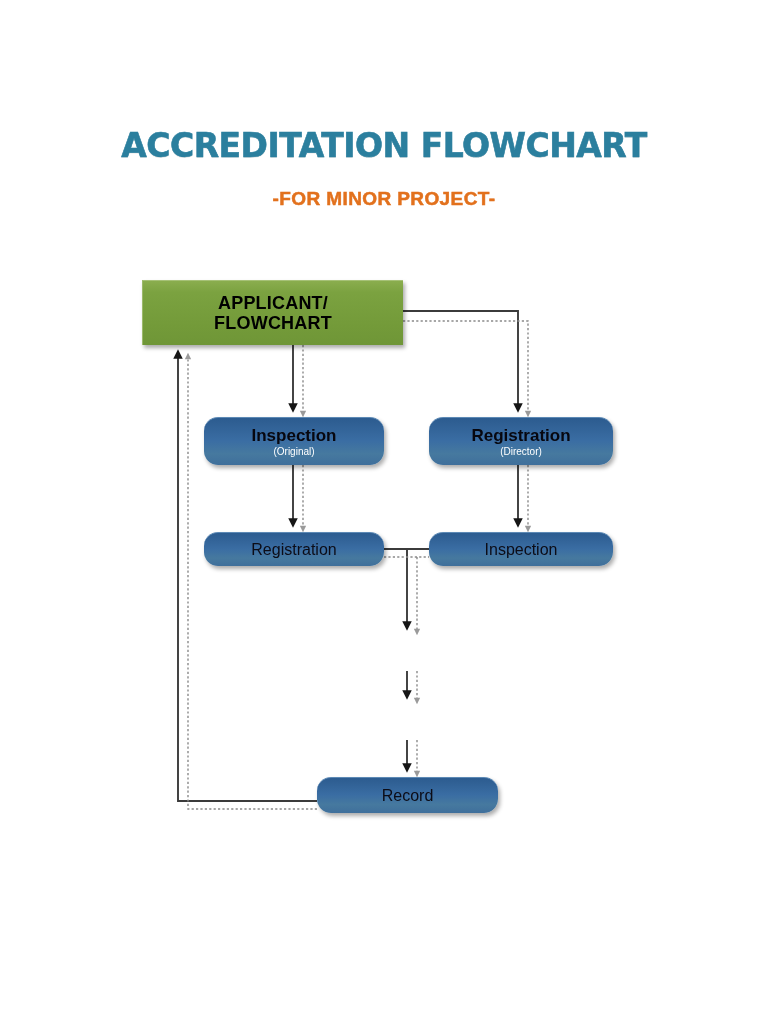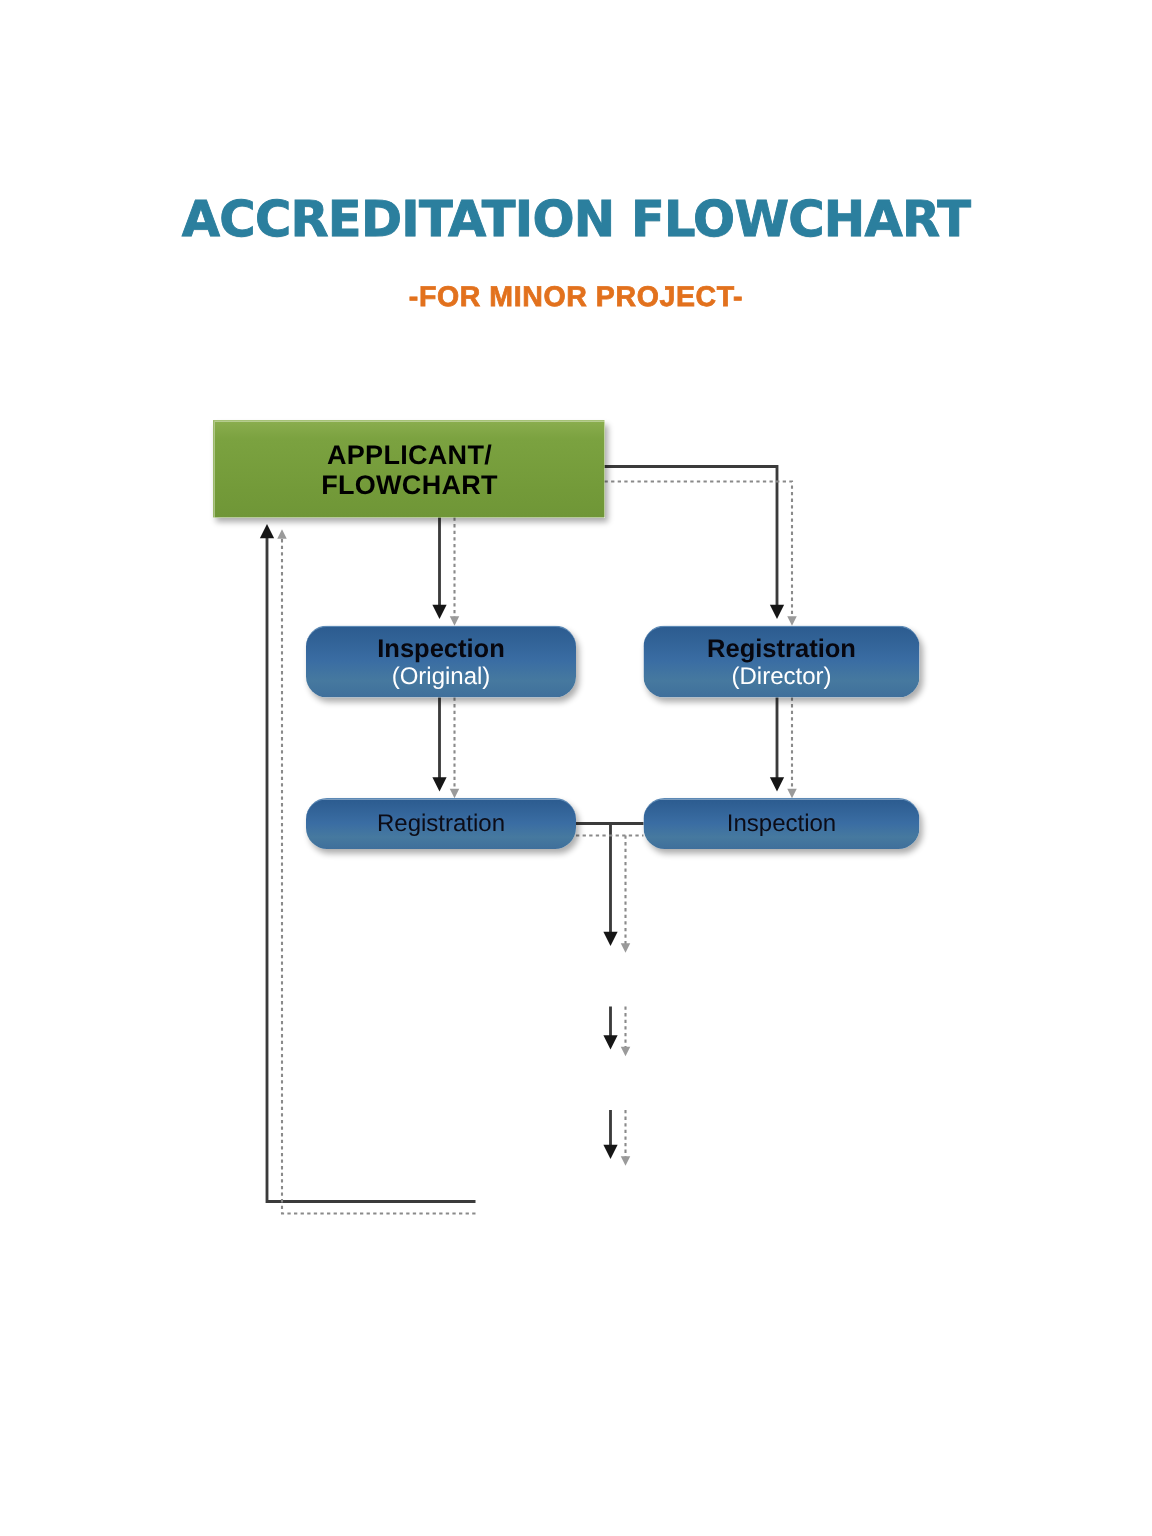--- a/index.html
+++ b/index.html
@@ -92,21 +92,21 @@
     border-radius: 14px;
     border-top: 1px solid #5c89b5;
     color: #0a0a14;
   }
   .node .main {
     font-weight: bold;
     font-size: 17px;
     color: #07070f;
   }
   .node .sub {
-    font-size: 16px;
+    font-size: 10px;
     color: #ffffff;
     font-weight: normal;
     margin-top: 1px;
   }
   .node .plain {
     font-size: 16px;
     font-weight: normal;
     color: #0c0c16;
   }
 </style>
@@ -183,15 +183,18 @@
     <div class="node blue" style="left:204px; top:488px; width:180px; height:34px;">
       <span class="plain">Registration</span>
     </div>
 
     <div class="node blue" style="left:429px; top:488px; width:184px; height:34px;">
       <span class="plain">Inspection</span>
     </div>
 
 
 
+    <div class="node blue" style="left:317px; top:733px; width:181px; height:36px;">
+      <span class="plain">Record</span>
+    </div>
 
   </div>
 </div>
 
 </body></html>

